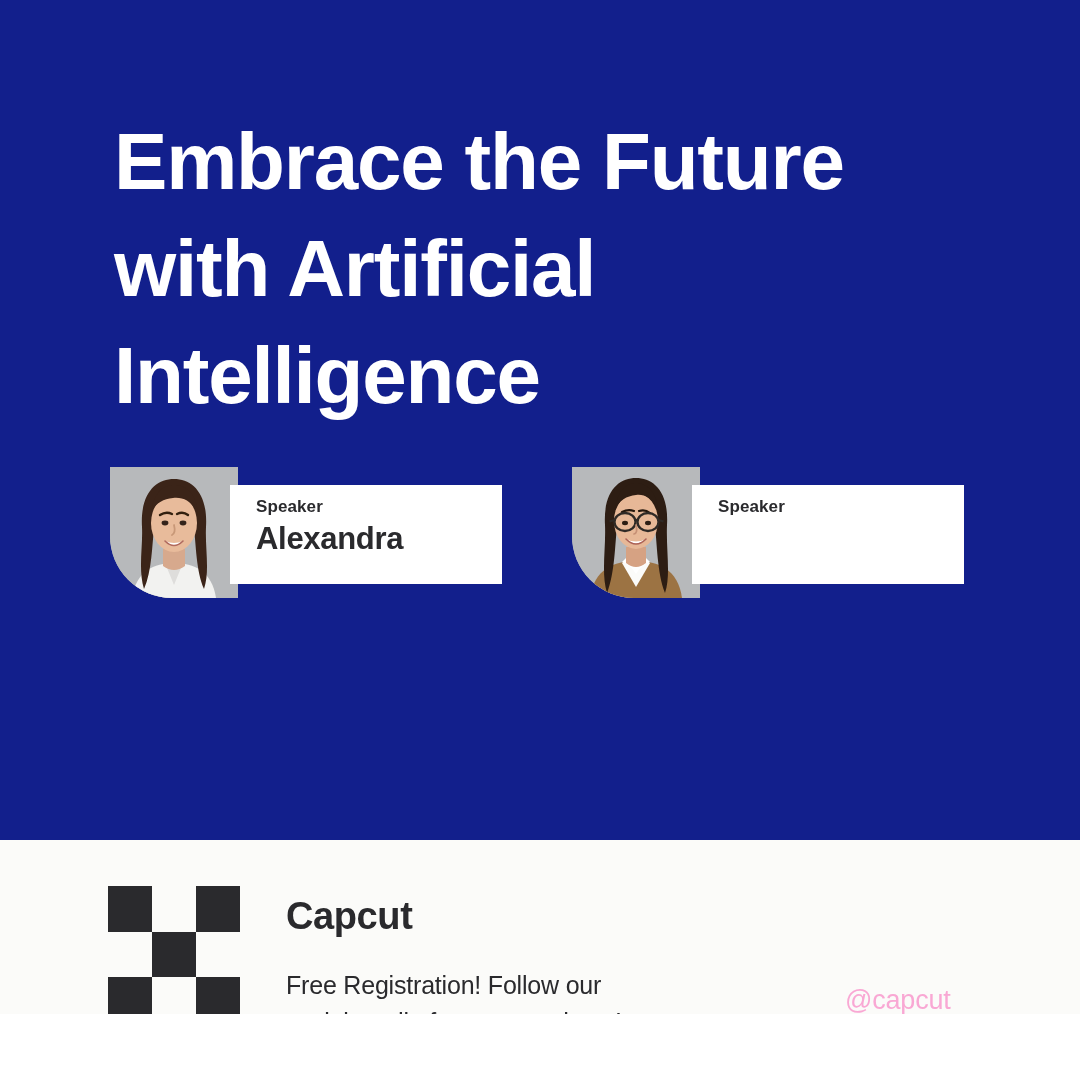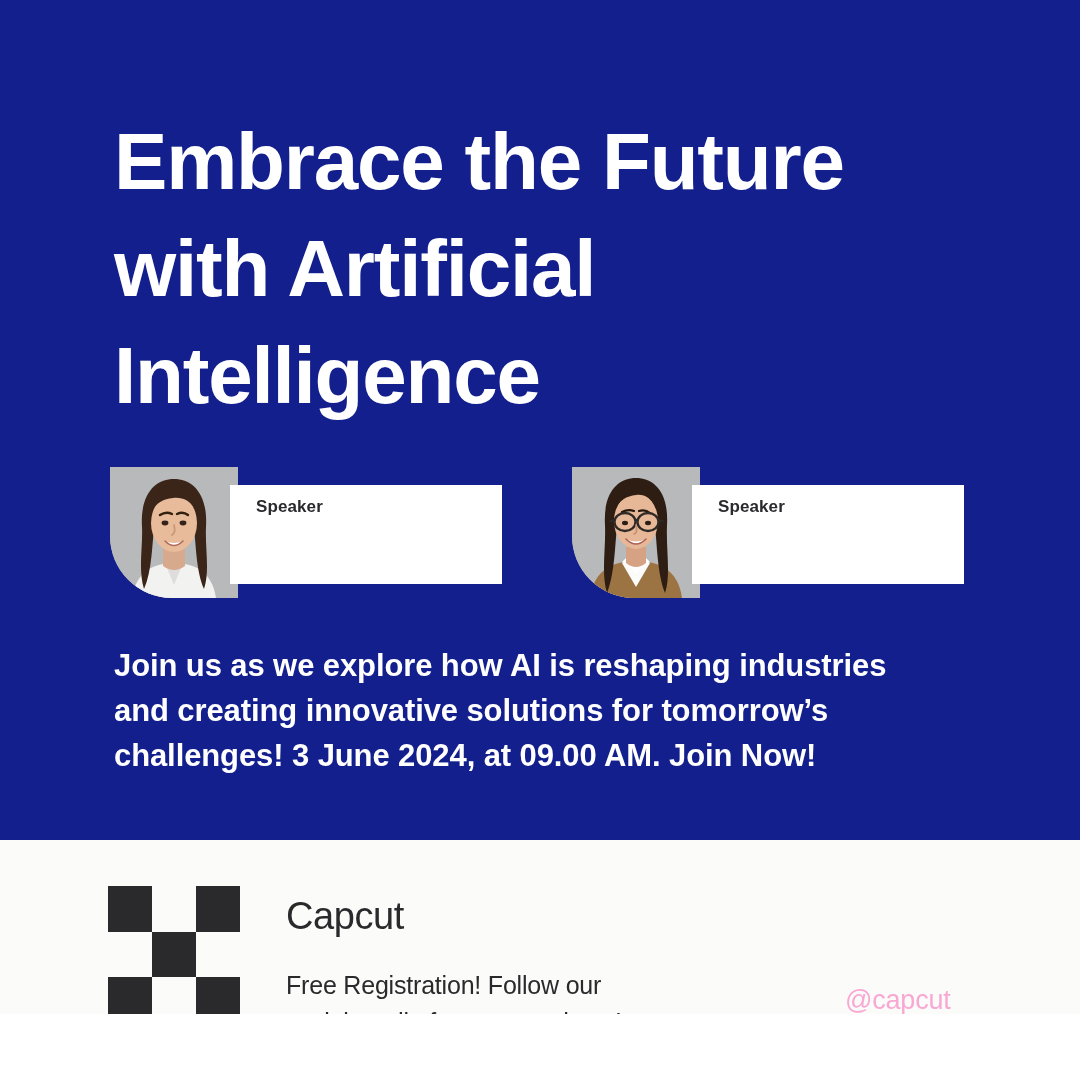--- a/index.html
+++ b/index.html
@@ -137,21 +137,21 @@
   .logo-cell.on { background: #2a2a2d; }
 
   .footer-text {
     position: absolute;
     left: 286px;
     top: 893px;
     width: 480px;
   }
   .brand-name {
     font-family: "Liberation Sans", sans-serif;
-    font-weight: normal;
+    font-weight: bold;
     font-size: 38px;
     color: #2a2a2d;
     letter-spacing: -0.4px;
     line-height: 46px;
   }
   .footer-tagline {
     margin-top: 28px;
     font-family: Liberation Sans, sans-serif;
     font-size: 25px;
     color: #2a2a2d;
@@ -203,20 +203,21 @@
           <ellipse cx="73" cy="56" rx="3.4" ry="2.4" fill="#34231a"></ellipse>
 
           <path d="M64 58 q2 8 -2 10" stroke="#c89878" stroke-width="1.8" fill="none" stroke-linecap="round"></path>
 
           <path d="M55 74 q9 8 18 0 q-9 4 -18 0 z" fill="#ffffff"></path>
           <path d="M55 74 q9 9 18 0" stroke="#b06a5e" stroke-width="1.6" fill="none" stroke-linecap="round"></path>
         </svg>
       </div>
       <div class="speaker-info">
         <div class="speaker-role">Speaker</div>
+        <div class="speaker-name">Alexandra</div>
       </div>
     </div>
 
     <div class="speaker-card card-1">
       <div class="speaker-photo">
         <svg viewBox="0 0 128 131" preserveAspectRatio="xMidYMid slice" aria-hidden="true">
           <rect x="0" y="0" width="128" height="131" fill="#b7b9bb"></rect>
 
           <path d="M18 131 C22 102 42 94 64 94 C86 94 106 102 110 131 Z" fill="#9c7343"></path>
 
@@ -251,23 +252,20 @@
           <path d="M54 72 q10 10 20 0" stroke="#ab6257" stroke-width="1.6" fill="none" stroke-linecap="round"></path>
         </svg>
       </div>
       <div class="speaker-info">
         <div class="speaker-role">Speaker</div>
       </div>
     </div>
 
   </div>
 
-  <div class="body-copy">Join us as we explore how AI is reshaping industries
-and creating innovative solutions for tomorrow’s
-challenges! 3 June 2024, at 09.00 AM. Join Now!</div>
 
   <div class="footer"></div>
 
   <div class="footer-logo">
     <div class="footer-logo-grid">
       <div class="logo-cell on"></div>
       <div class="logo-cell"></div>
       <div class="logo-cell on"></div>
       <div class="logo-cell"></div>
       <div class="logo-cell on"></div>

